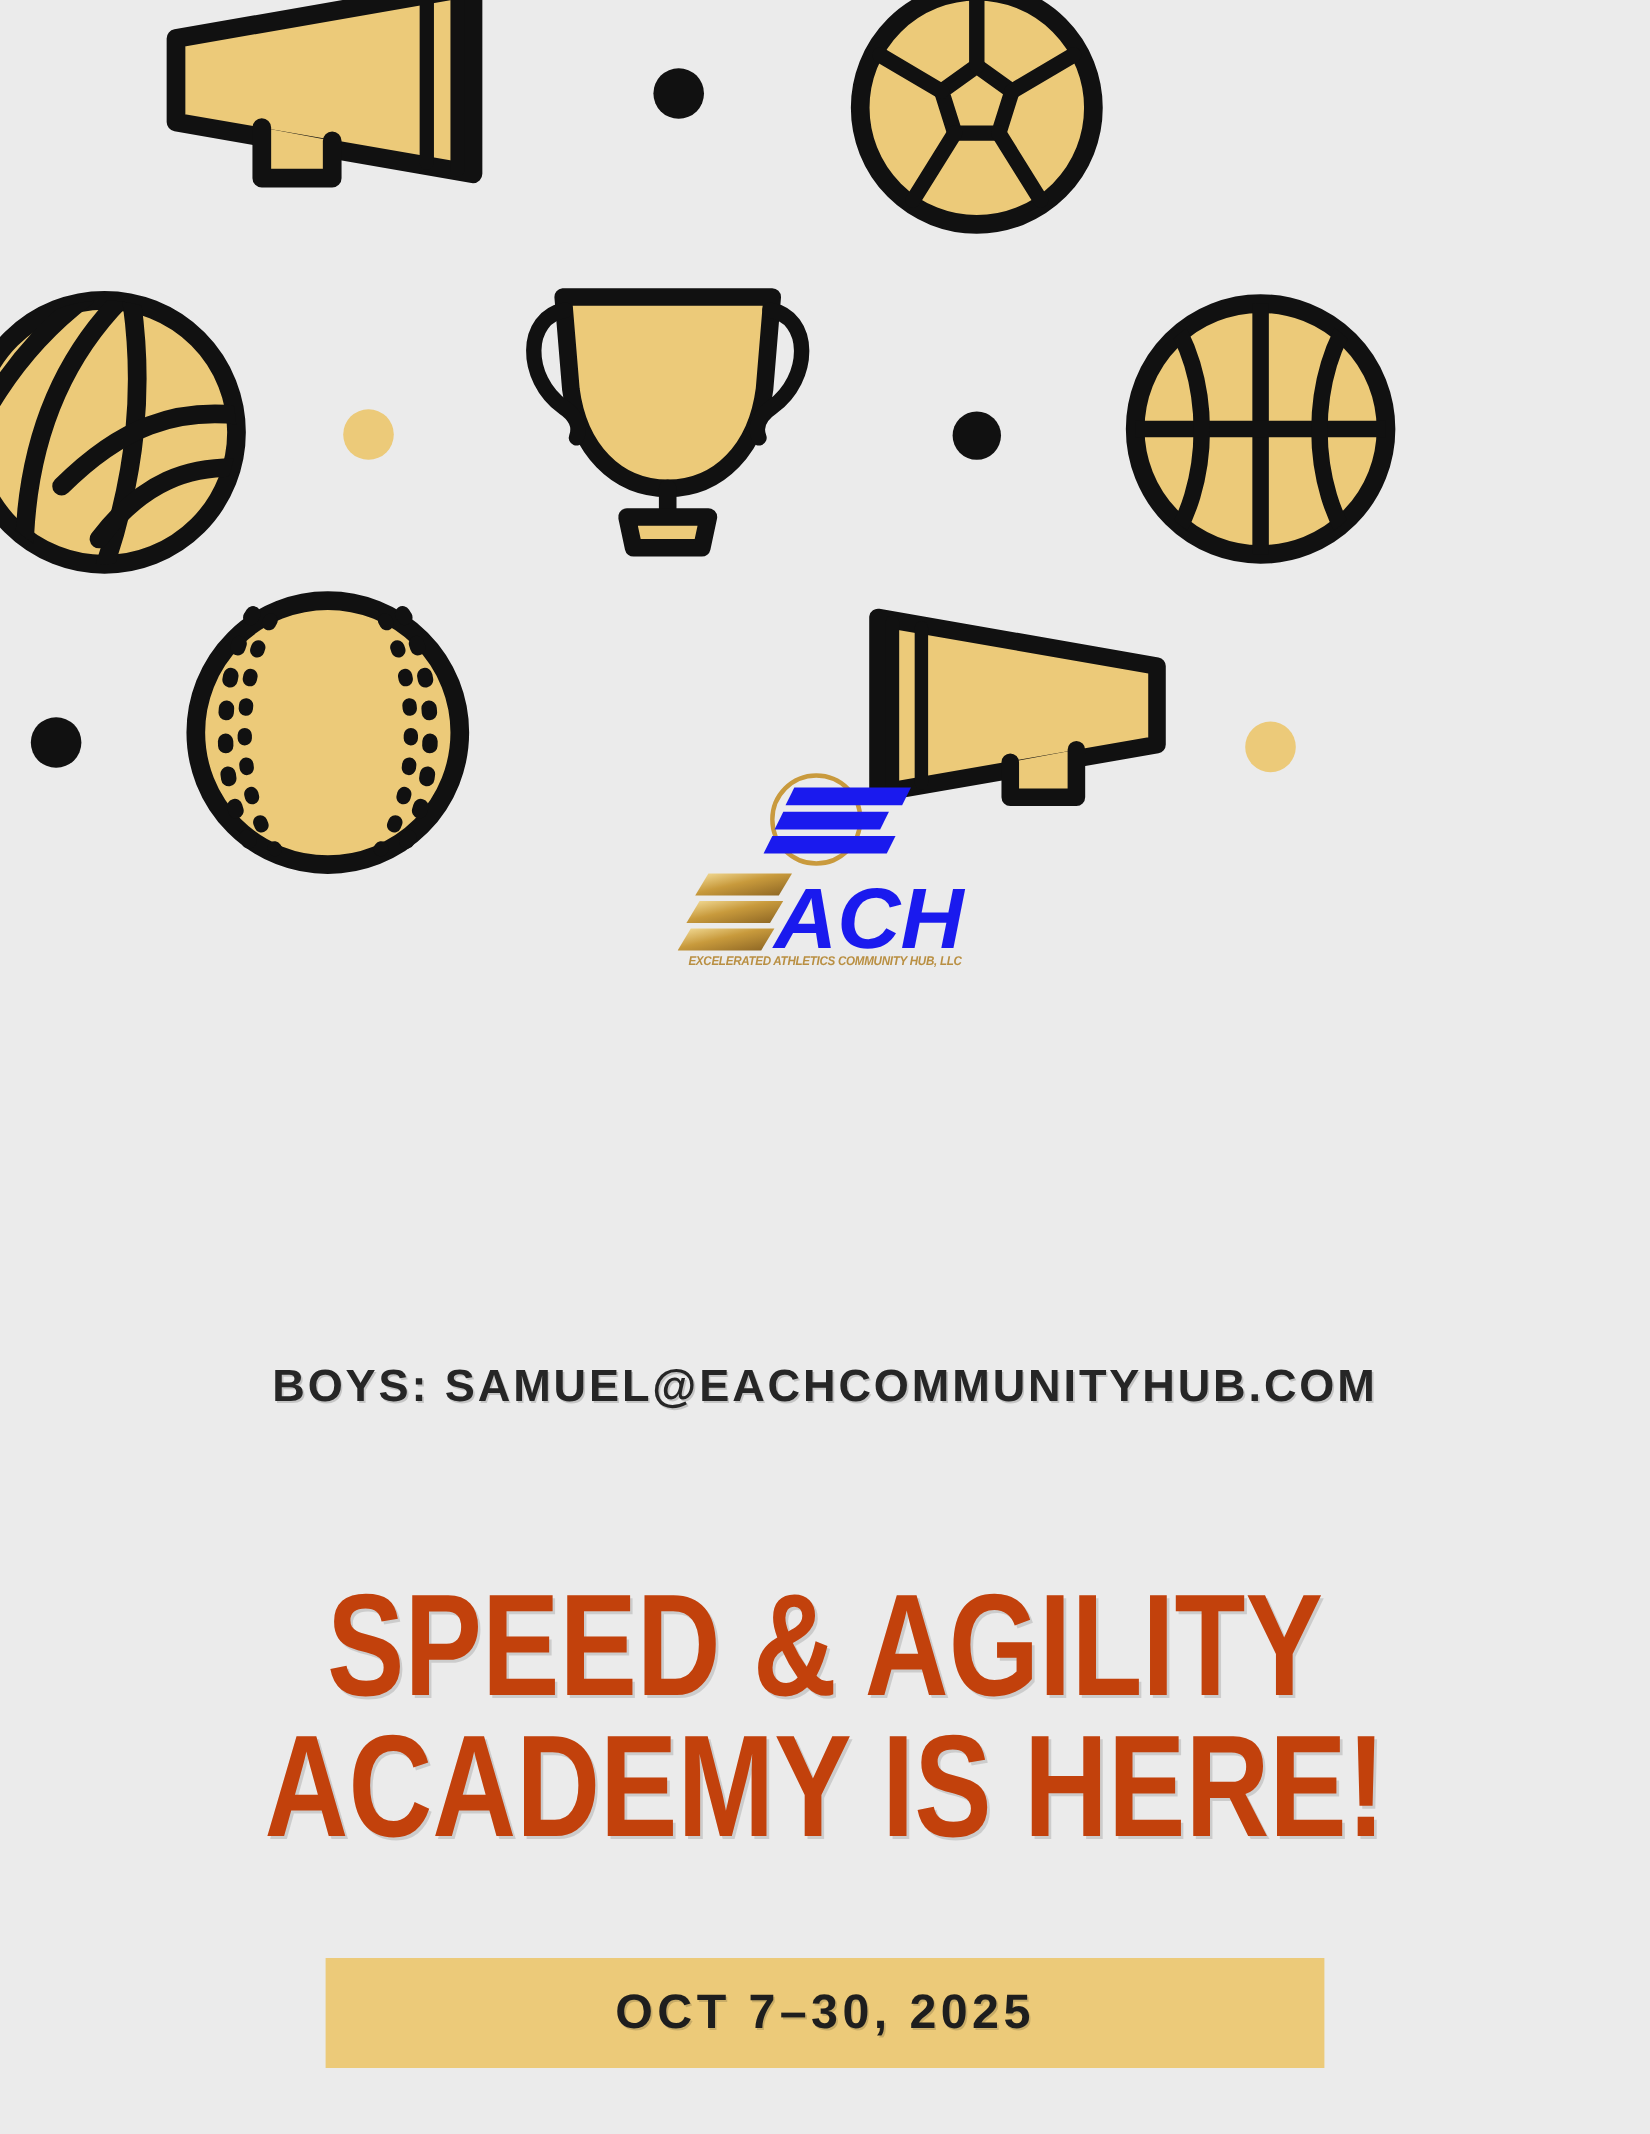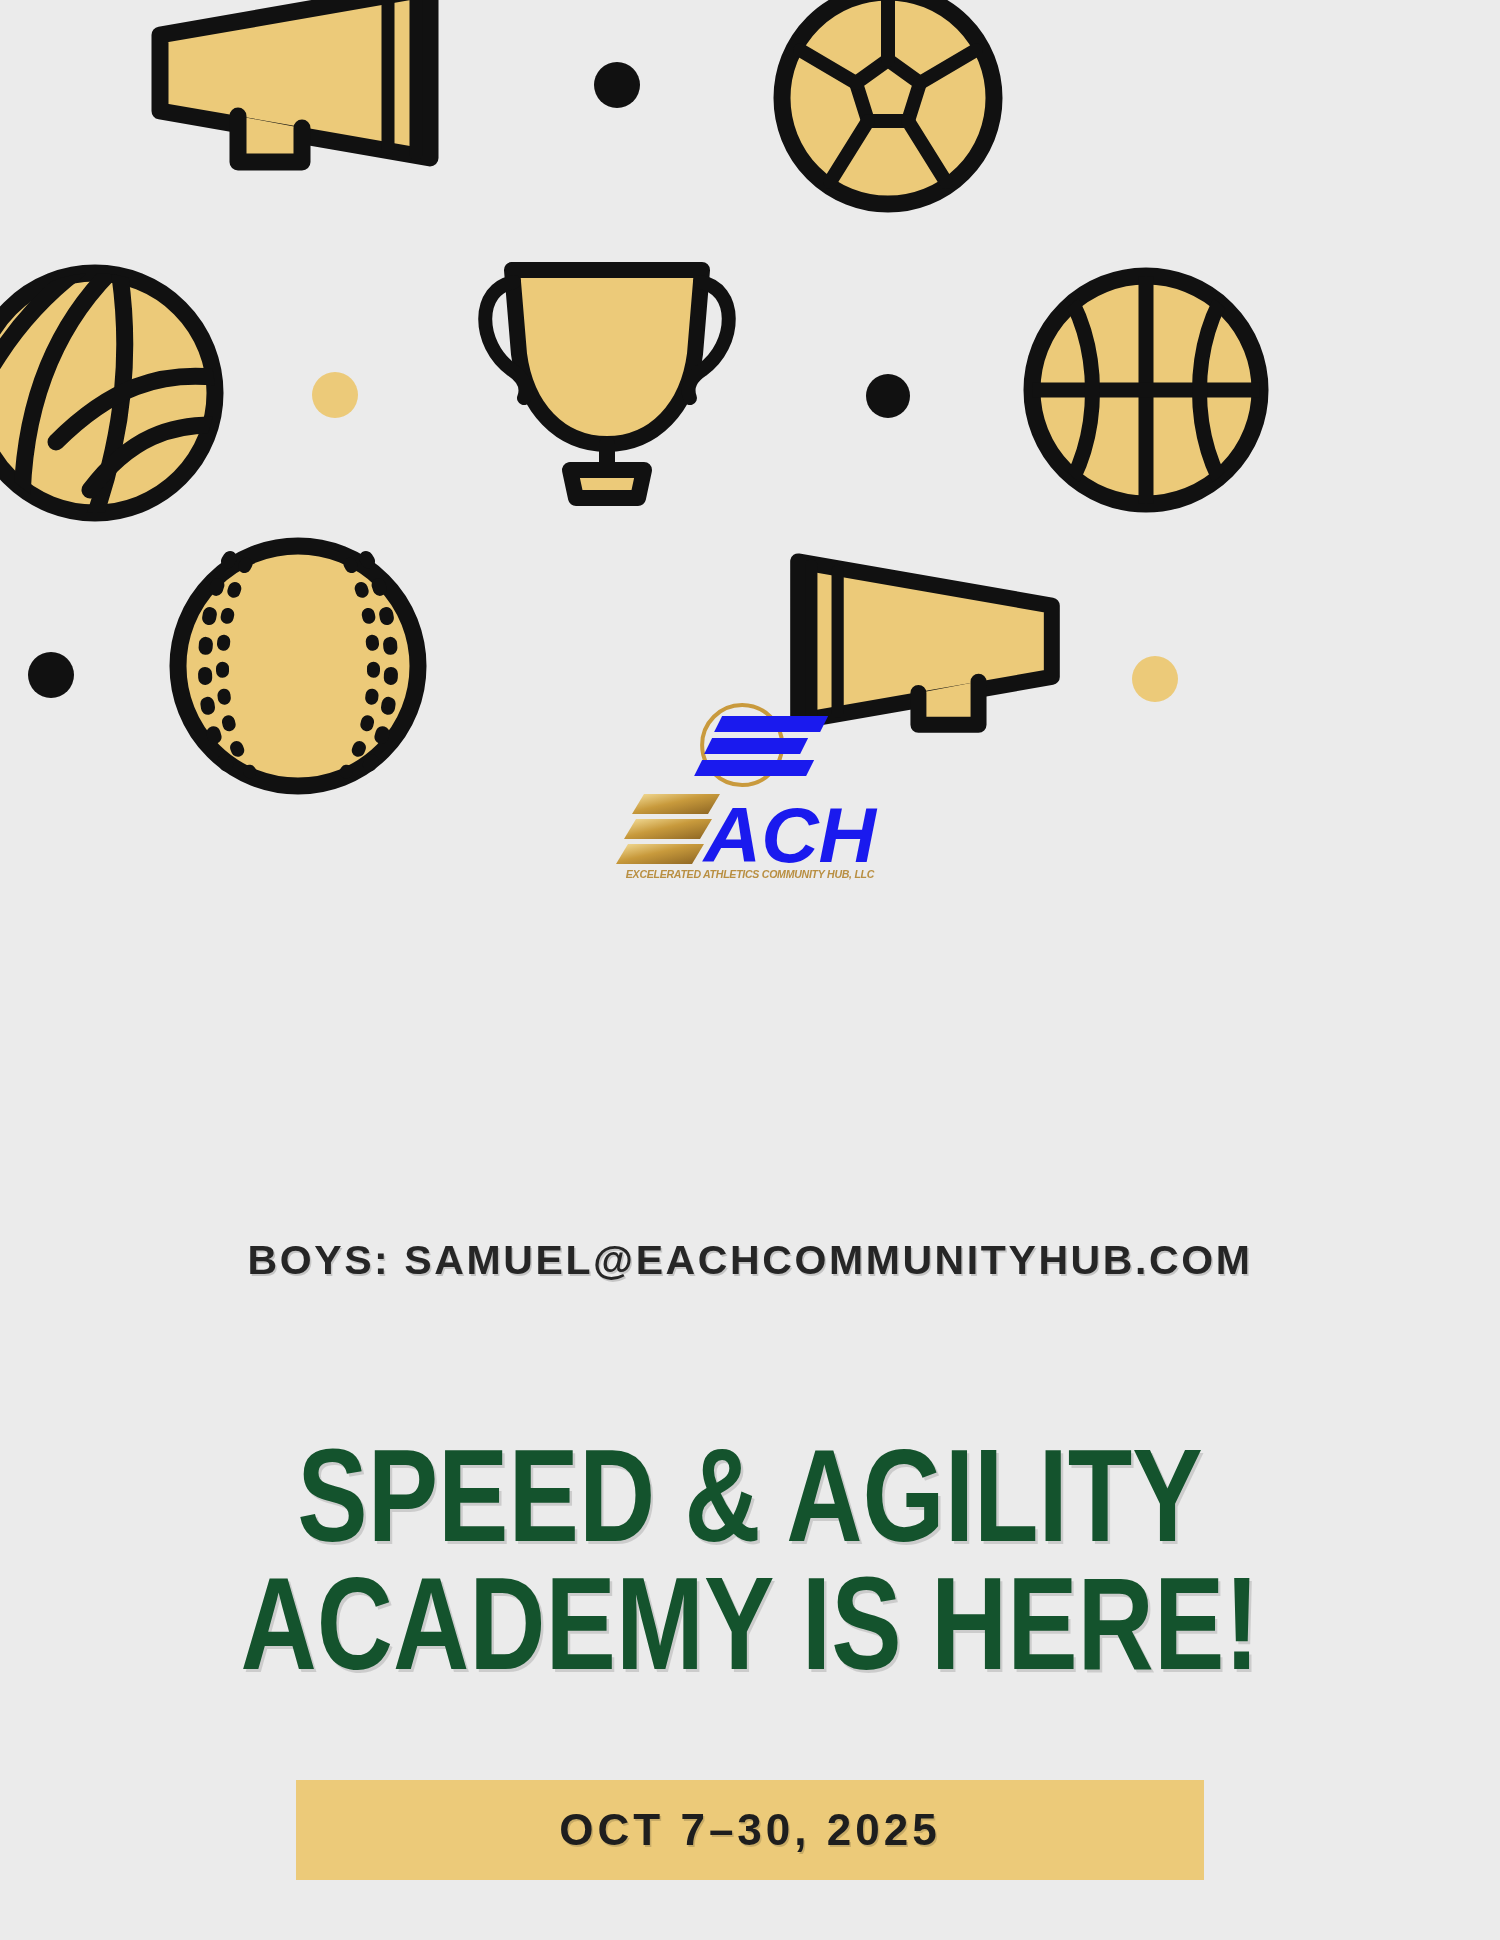--- a/index.html
+++ b/index.html
@@ -93,21 +93,21 @@
 
   #venue-block { top: 1022px; }
   #register-block { top: 1238px; }
 
   #headline {
     position: absolute;
     left: 0;
     top: 1432px;
     width: 1500px;
     text-align: center;
-    color: #14532d;
+    color: #c2410c;
     font-family: "Liberation Sans Narrow", "Liberation Sans", sans-serif;
     font-weight: 700;
     font-size: 132px;
     line-height: 0.97;
     letter-spacing: 0px;
     text-shadow: 3px 3px 0 rgba(0,0,0,0.13);
   }
   .headline-line {
     display: block;
     transform: scaleX(0.80);

